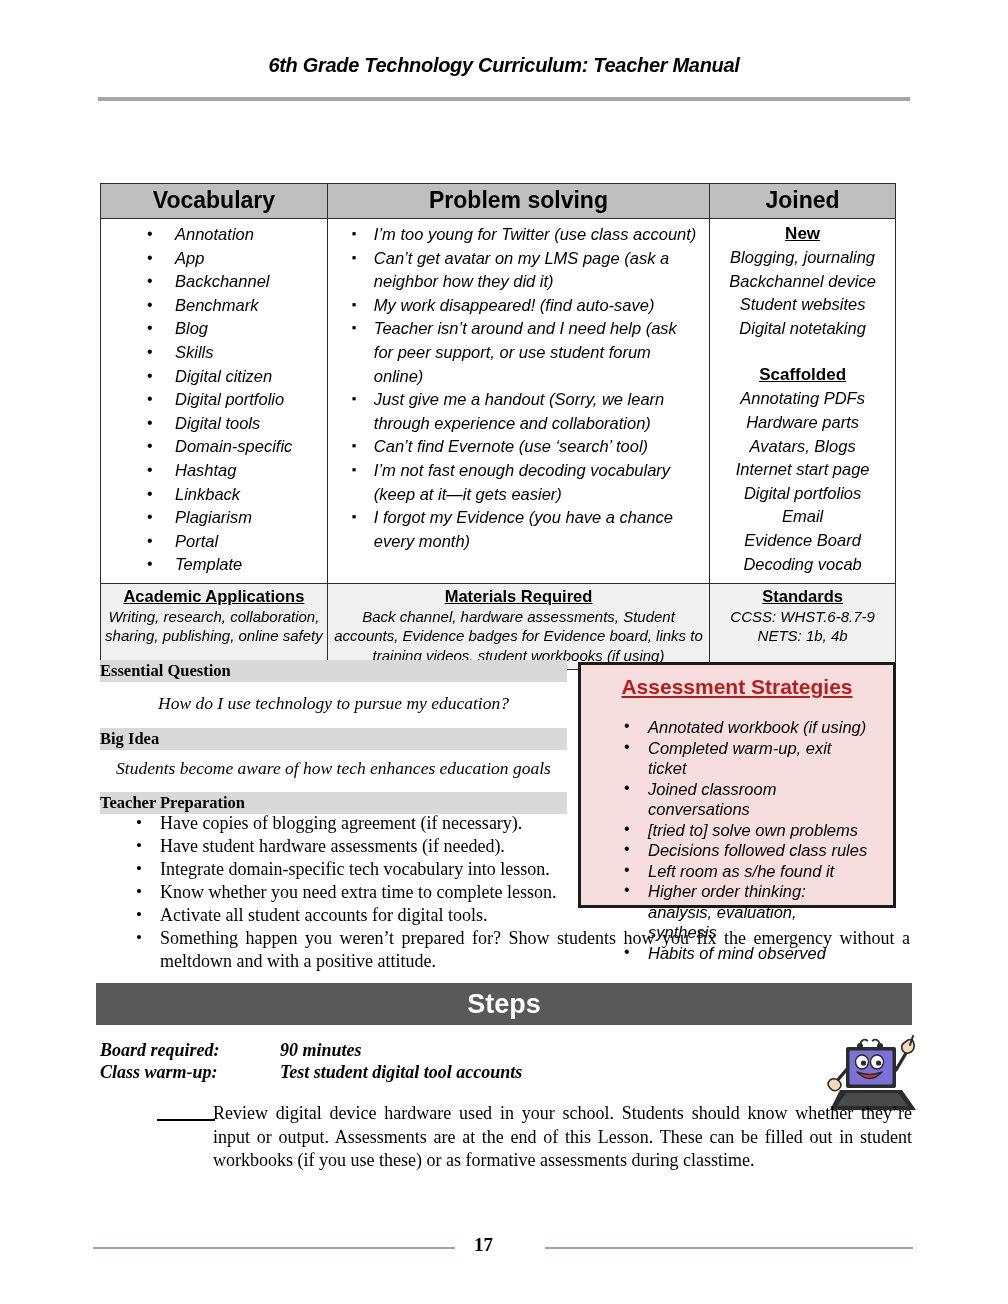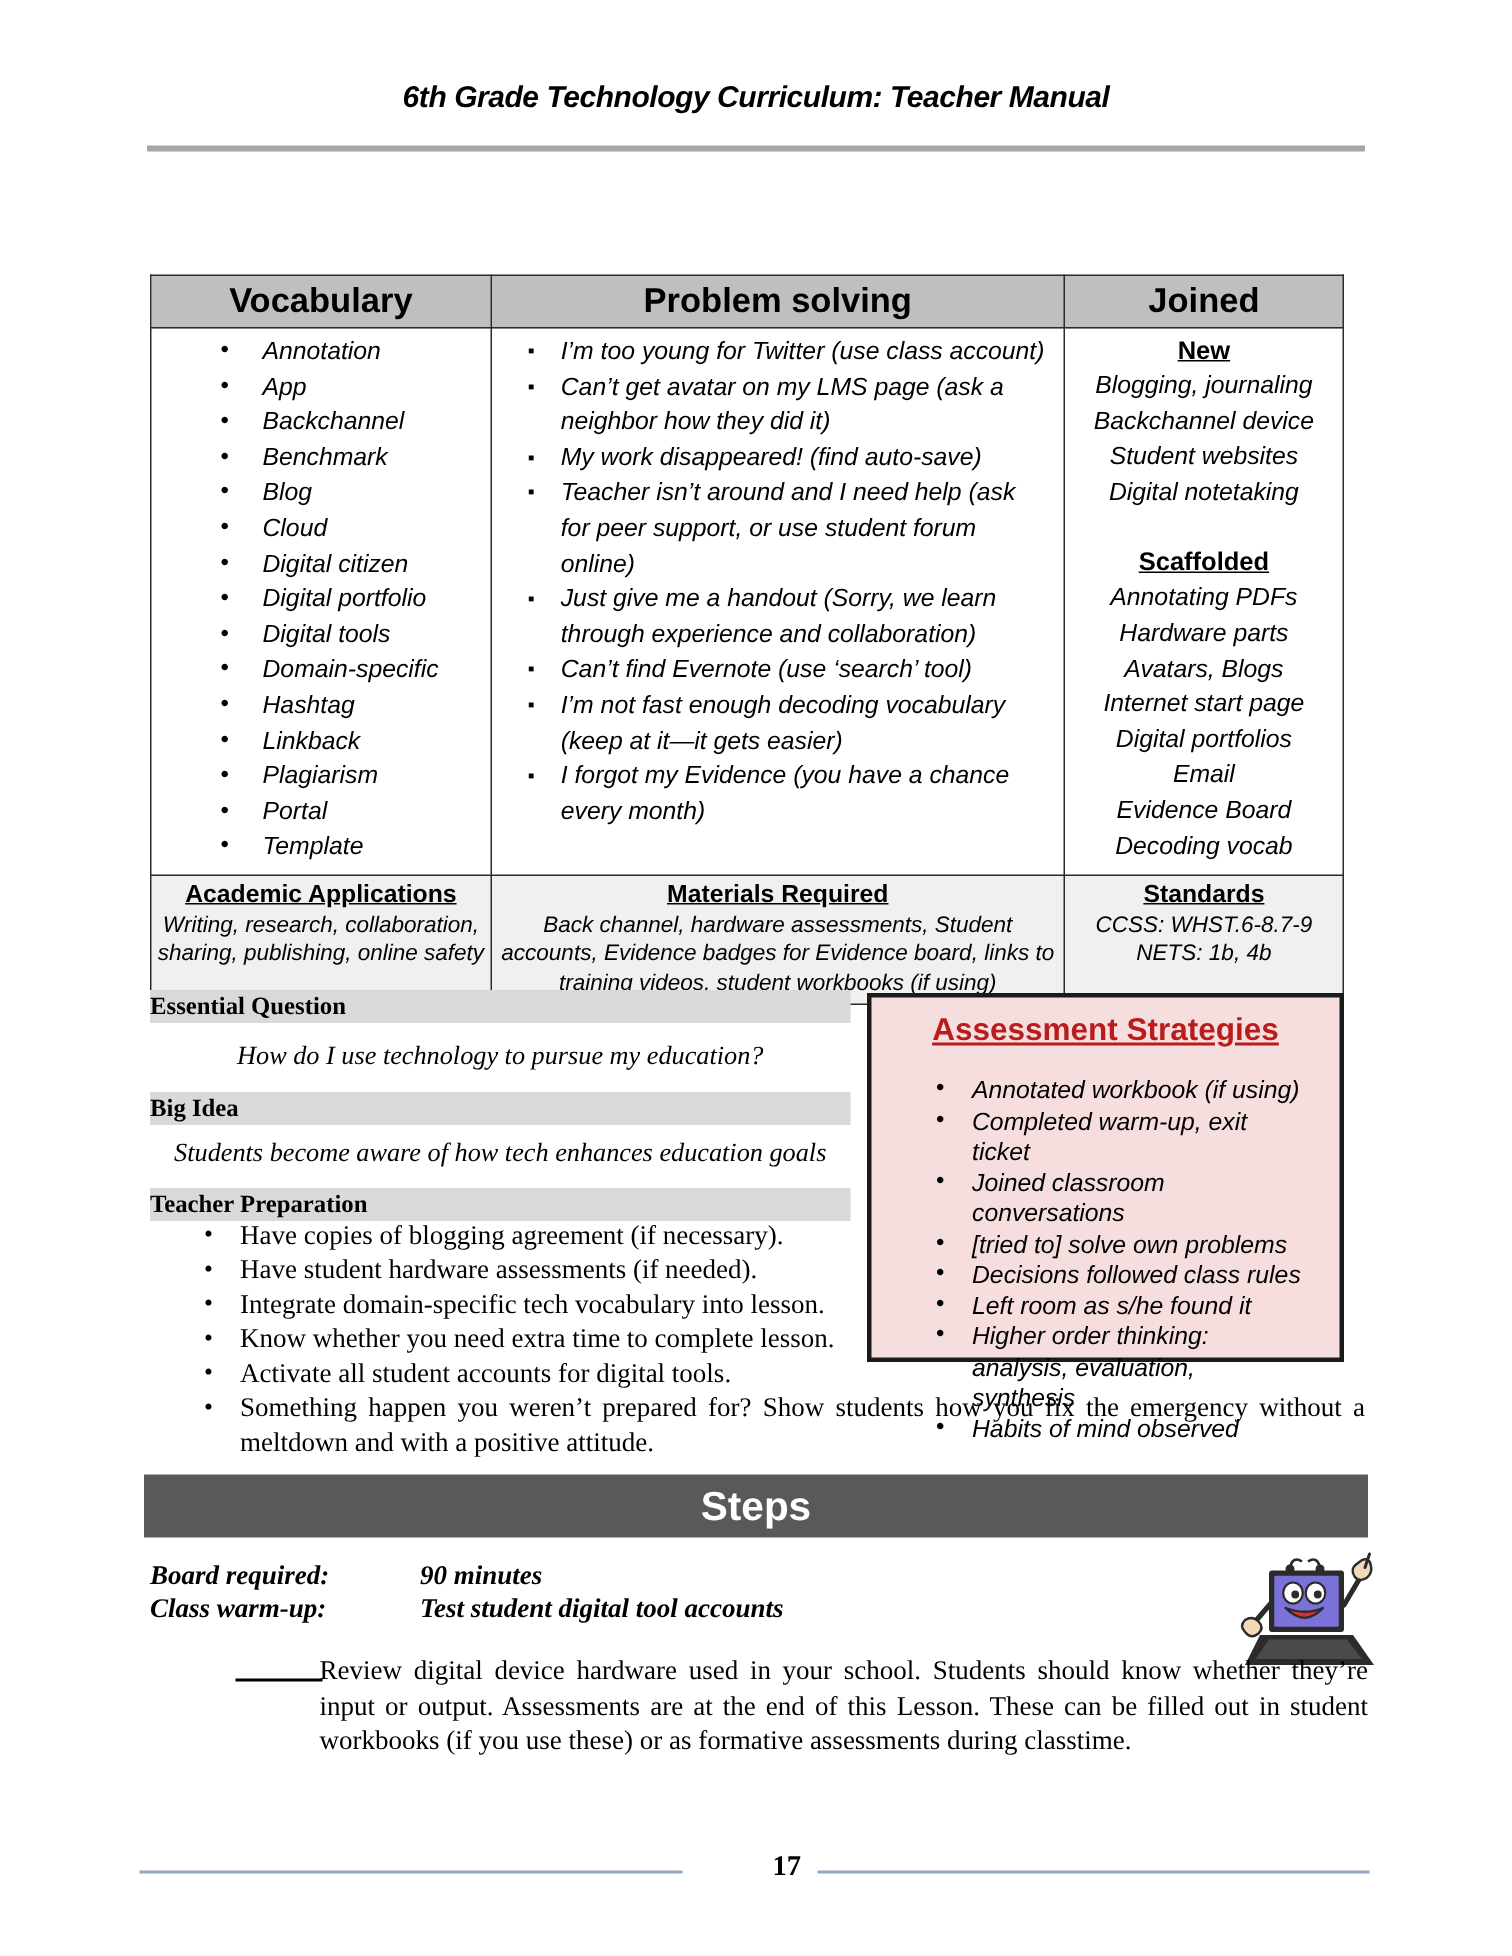--- a/index.html
+++ b/index.html
@@ -318,21 +318,21 @@
   .foot-line-right {
     position: absolute;
     left: 545px; top: 1247px;
     width: 368px; height: 2px;
     background: #8fa8c8;
   }
   .page-num {
     position: absolute;
     left: 474px; top: 1234px;
     width: 60px;
-    text-align: right;
+    text-align: left;
     font-family: "Liberation Serif", serif;
     font-weight: bold;
     font-size: 19px;
     color: #000;
   }
 </style>
 </head>
 <body>
 
 <div class="page">
@@ -349,21 +349,21 @@
       <th class="col-head">Joined</th>
     </tr>
     <tr>
       <td class="cell-vocab">
         <ul class="vocab-list">
           <li>Annotation</li>
           <li>App</li>
           <li>Backchannel</li>
           <li>Benchmark</li>
           <li>Blog</li>
-          <li>Cloud</li>
+          <li>Skills</li>
           <li>Digital citizen</li>
           <li>Digital portfolio</li>
           <li>Digital tools</li>
           <li>Domain-specific</li>
           <li>Hashtag</li>
           <li>Linkback</li>
           <li>Plagiarism</li>
           <li>Portal</li>
           <li>Template</li>
         </ul>

